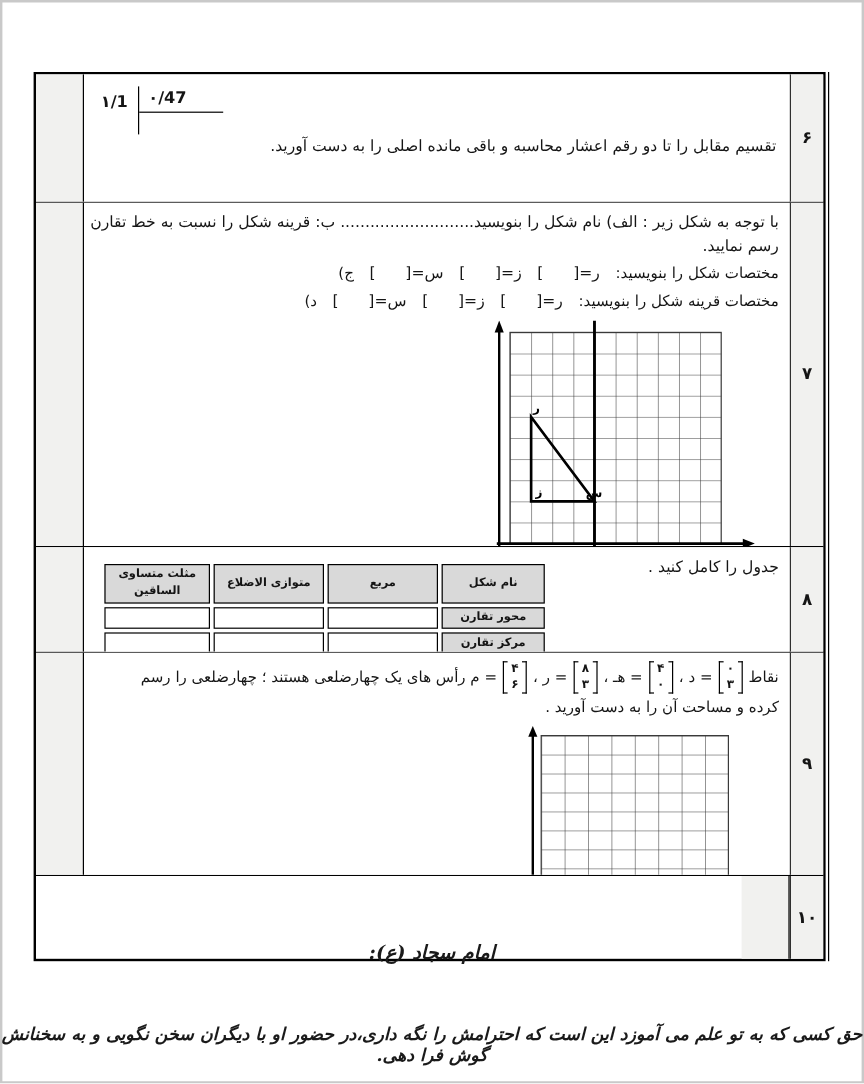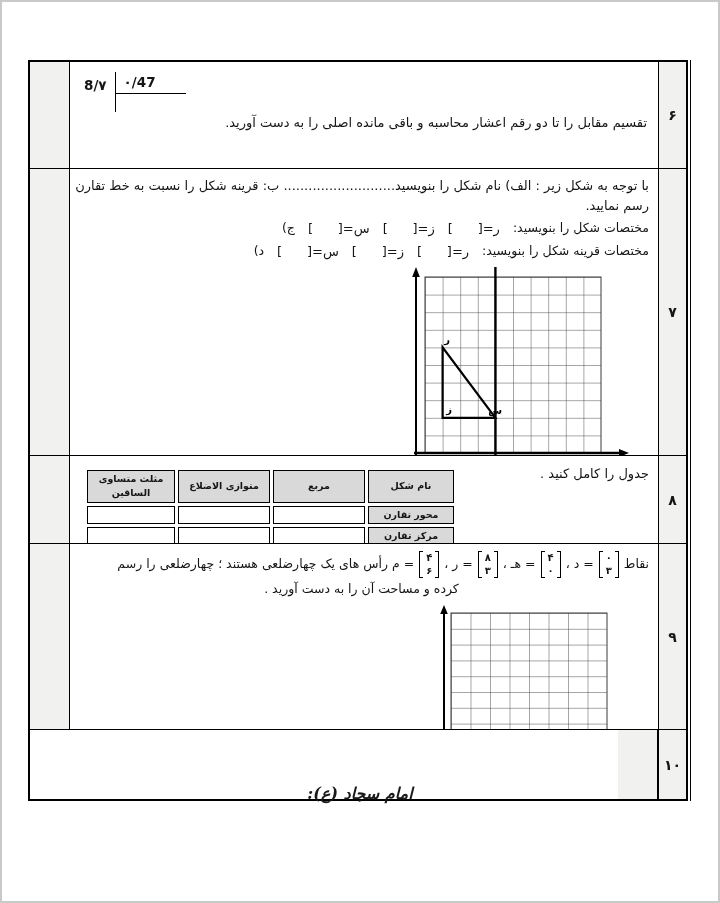--- a/index.html
+++ b/index.html
@@ -46,21 +46,21 @@
   .sym-table { border-collapse:separate; border-spacing:3px; direction:rtl;
     margin:4px 0 0 10px; }
   .sym-table td { border:1px solid #000; height:15px; font-size:9.5px; font-weight:bold;
     text-align:center; vertical-align:middle; padding:1px 4px; background:#fff; }
   .sym-table td.gray { background:#d9d9d9; }
   .c-name { width:86px; } .c-sq { width:92px; } .c-par { width:92px; } .c-tri { width:88px; }
 
   
   .q9-line1 { display:flex; direction:rtl; justify-content:flex-start;
     align-items:center; gap:5px; font-size:12.5px; flex-wrap:nowrap; white-space:nowrap; }
-  .q9-line2 { font-size:12.5px; margin-top:2px;text-align:center; }
+  .q9-line2 { font-size:12.5px; margin-top:2px; }
   .vec { direction:ltr; display:inline-flex; align-items:stretch; }
   .vbr { width:4px; border:1.3px solid #000; }
   .vbr-l { border-right:none; } .vbr-r { border-left:none; }
   .vnums { display:flex; flex-direction:column; align-items:center;
     padding:1px 3px; font-size:10px; line-height:1.25; font-weight:600; }
 
   
   .footer-heading { position:absolute; top:784px; left:0; width:100%; text-align:center;
     direction:rtl; font-family:"DejaVu Serif","Liberation Serif",serif;
     font-style:italic; font-weight:bold; font-size:16px; color:#1a1a1a; }
@@ -75,21 +75,21 @@
 
 <div class="page">
 
   <div class="exam-table">
 
     <div class="row h-q6">
       <div class="num-cell">۶</div>
       <div class="main-cell">
         <div class="q6-flex">
           <div class="division">
-            <span class="div-left">8/۷</span>
+            <span class="div-left">۱/1</span>
             <span class="div-body"><span class="div-right">۰/47</span></span>
           </div>
           <div class="q6-text">تقسیم مقابل را تا دو رقم اعشار محاسبه و باقی مانده اصلی را به دست آورید.</div>
         </div>
       </div>
       <div class="score-cell"></div>
     </div>
 
     <div class="row h-q7">
       <div class="num-cell">۷</div>
@@ -231,14 +231,15 @@
     </div>
 
     <div class="row h-q10">
       <div class="num-cell">۱۰</div>
       <div class="score-cell"></div>
     </div>
 
   </div>
 
   <div class="footer-heading">امام سجاد (ع):</div>
+  <div class="footer-quote">حق کسی که به تو علم می آموزد این است که احترامش را نگه داری،در حضور او با دیگران سخن نگویی و به سخنانش گوش فرا دهی.</div>
 
 </div>
 
 </body></html>

